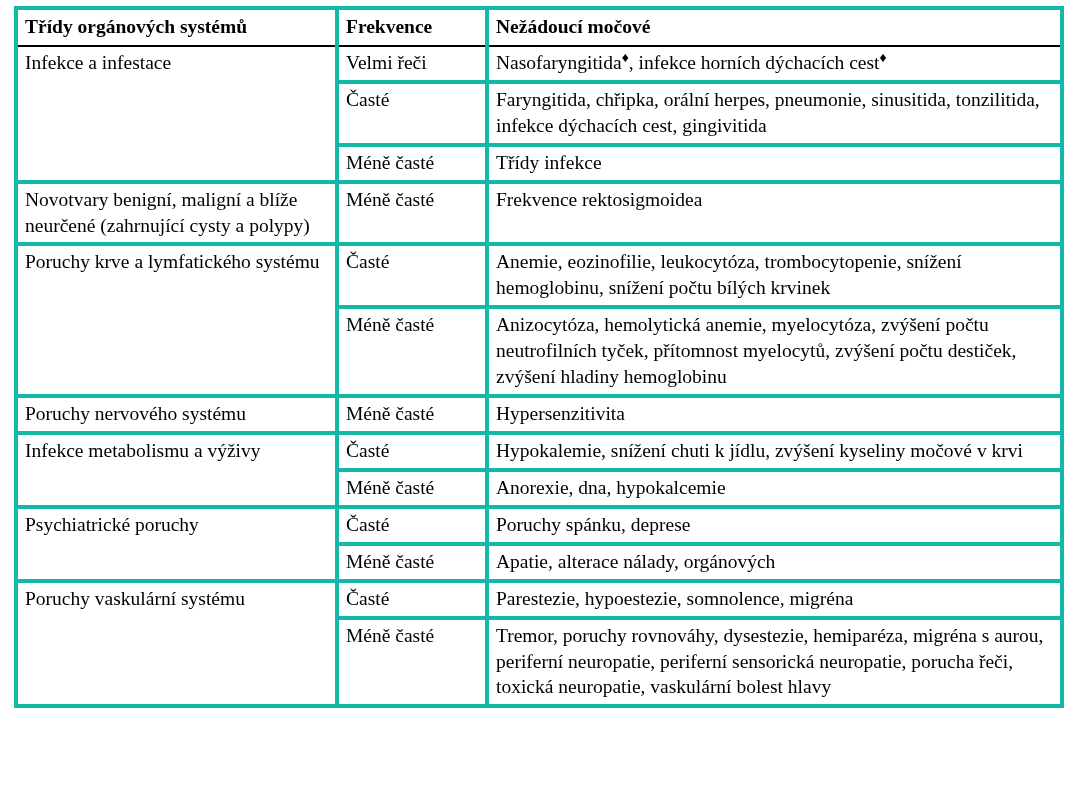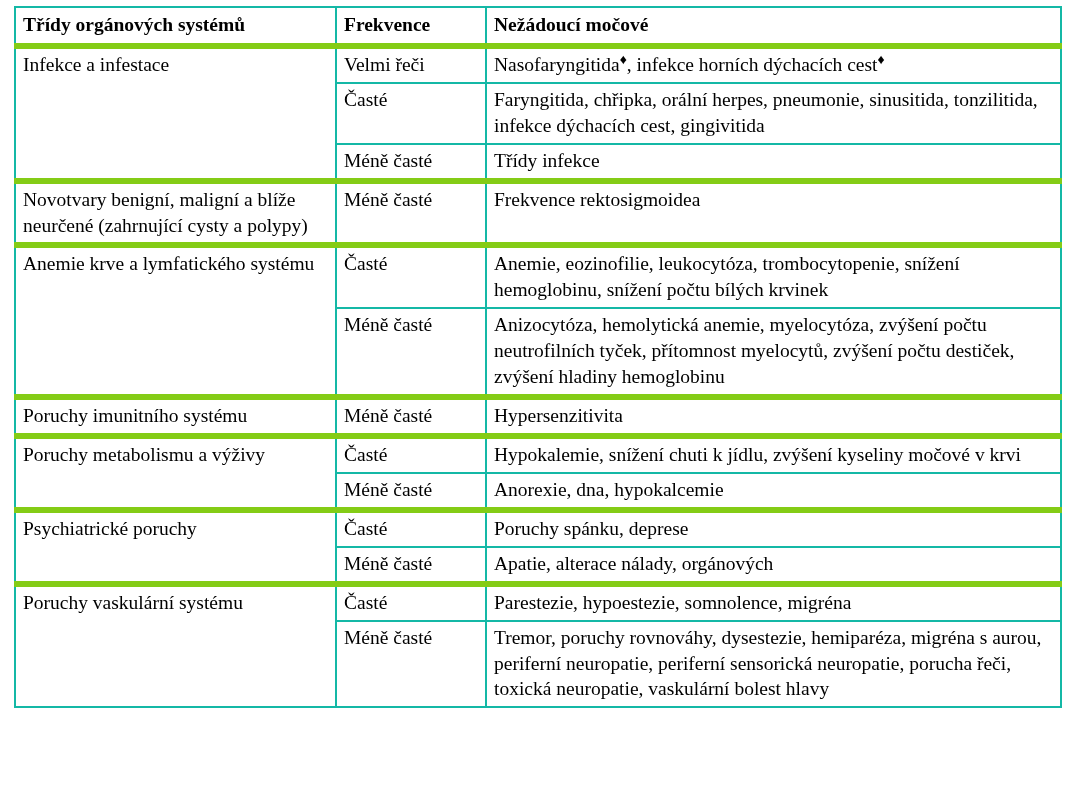--- a/index.html
+++ b/index.html
@@ -29,37 +29,37 @@
     font-size: 19.5px;
     line-height: 1.33;
   }
 
   table.ae-table col.c-class { width: 321px; }
   table.ae-table col.c-freq  { width: 150px; }
   table.ae-table col.c-eff   { width: 575px; }
 
   table.ae-table th,
   table.ae-table td {
-    border: 2px solid #14b8a6;
+    border: 4px solid #14b8a6;
     vertical-align: top;
     padding: 3px 7px 4px 7px;
     text-align: left;
     font-weight: normal;
   }
 
   table.ae-table thead th {
     font-weight: bold;
     border-bottom: 2px solid #000000;
     padding-top: 4px;
     padding-bottom: 5px;
   }
 
   
   table.ae-table tr.group-start > td {
-    border-top: 6px solid #84cc16;
+    border-top: 1px solid #84cc16;
   }
 
   
   table.ae-table td.sub-rule-top {
     border-top: 1px solid #9a9a9a;
   }
 
   td.cls-cell  { }
   td.freq-cell { white-space: nowrap; }
   td.eff-cell  { }
@@ -103,37 +103,37 @@
         <td class="eff-cell sub-rule-top">Třídy infekce</td>
       </tr>
 
       <tr class="group-start">
         <td class="cls-cell">Novotvary benigní, maligní a blíže neurčené (zahrnující cysty a polypy)</td>
         <td class="freq-cell">Méně časté</td>
         <td class="eff-cell">Frekvence rektosigmoidea</td>
       </tr>
 
       <tr class="group-start">
-        <td class="cls-cell" rowspan="2">Anemie krve a lymfatického systému</td>
+        <td class="cls-cell" rowspan="2">Poruchy krve a lymfatického systému</td>
         <td class="freq-cell">Časté</td>
         <td class="eff-cell">Anemie, eozinofilie, leukocytóza, trombocytopenie, snížení hemoglobinu, snížení počtu bílých krvinek</td>
       </tr>
       <tr>
         <td class="freq-cell sub-rule-top">Méně časté</td>
         <td class="eff-cell sub-rule-top">Anizocytóza, hemolytická anemie, myelocytóza, zvýšení počtu neutrofilních tyček, přítomnost myelocytů, zvýšení počtu destiček, zvýšení hladiny hemoglobinu</td>
       </tr>
 
       <tr class="group-start">
-        <td class="cls-cell">Poruchy imunitního systému</td>
+        <td class="cls-cell">Poruchy nervového systému</td>
         <td class="freq-cell">Méně časté</td>
         <td class="eff-cell">Hypersenzitivita</td>
       </tr>
 
       <tr class="group-start">
-        <td class="cls-cell" rowspan="2">Poruchy metabolismu a výživy</td>
+        <td class="cls-cell" rowspan="2">Infekce metabolismu a výživy</td>
         <td class="freq-cell">Časté</td>
         <td class="eff-cell">Hypokalemie, snížení chuti k jídlu, zvýšení kyseliny močové v krvi</td>
       </tr>
       <tr>
         <td class="freq-cell sub-rule-top">Méně časté</td>
         <td class="eff-cell sub-rule-top">Anorexie, dna, hypokalcemie</td>
       </tr>
 
       <tr class="group-start">
         <td class="cls-cell" rowspan="2">Psychiatrické poruchy</td>

